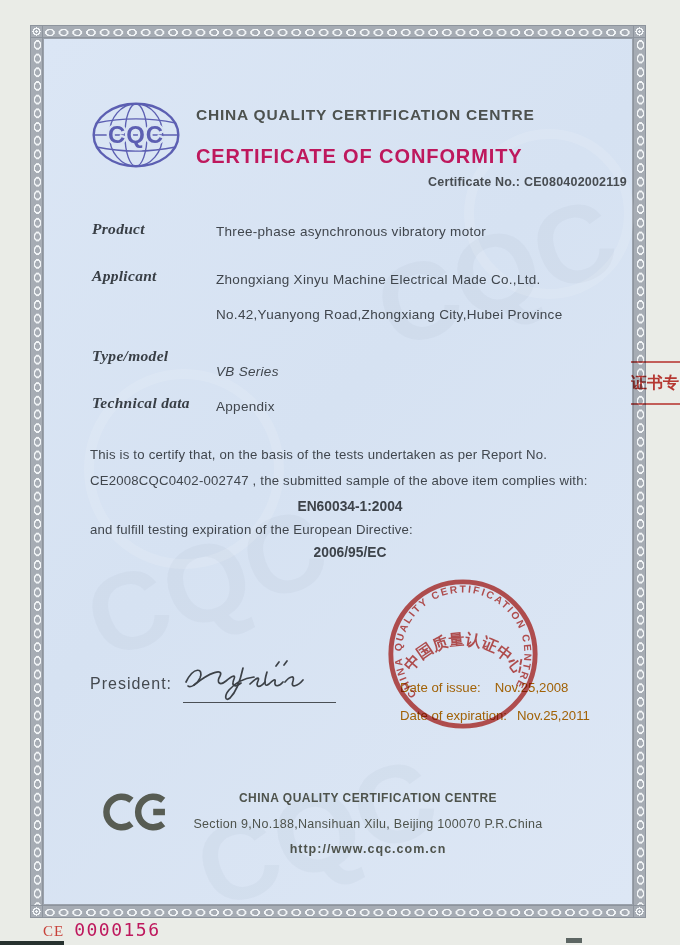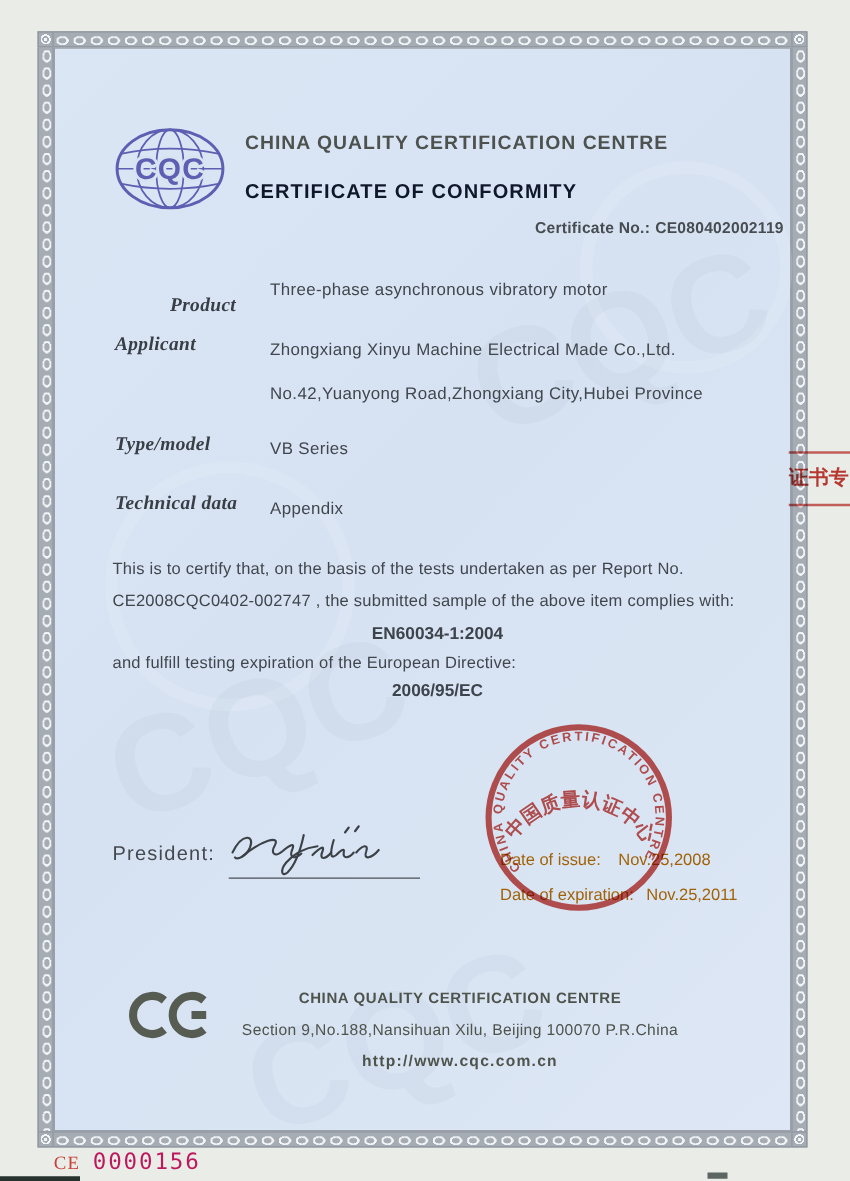--- a/index.html
+++ b/index.html
@@ -27,21 +27,21 @@
   
   .wm{position:absolute;font-weight:bold;color:#6b7890;opacity:0.05;pointer-events:none;}
   .wm1{left:40px;top:480px;font-size:110px;transform:rotate(-20deg);}
   .wm2{left:330px;top:170px;font-size:110px;transform:rotate(-20deg);}
   .wm3{left:150px;top:730px;font-size:110px;transform:rotate(-20deg);}
   .wm-ring{position:absolute;border:10px solid rgba(255,255,255,0.35);border-radius:50%;opacity:0.35;}
 
   
   .logo{position:absolute;left:90px;top:100px;}
   .title-line1{position:absolute;left:196px;top:106px;font-size:15.5px;font-weight:bold;letter-spacing:0.8px;color:#4d524f;}
-  .title-line2{position:absolute;left:196px;top:145px;font-size:16px;font-weight:bold;letter-spacing:0.9px;color:#0f172a;}
+  .title-line2{position:absolute;left:196px;top:145px;font-size:20px;font-weight:bold;letter-spacing:0.9px;color:#be185d;}
   .cert-no{position:absolute;left:428px;top:175px;font-size:12.5px;font-weight:bold;color:#474c51;letter-spacing:0.2px;}
   .cert-no span{margin-right:4px;}
 
   
   .field-label{position:absolute;left:92px;font-family:"Liberation Serif",serif;font-style:italic;font-weight:bold;
     font-size:15.5px;color:#383e45;letter-spacing:0.3px;}
   .field-value{position:absolute;left:216px;font-size:13.5px;color:#40464d;letter-spacing:0.3px;}
 
   
   .stmt{position:absolute;left:90px;font-size:13.2px;color:#40464d;letter-spacing:0.2px;}
@@ -110,29 +110,29 @@
     </g>
     <text x="50" y="47" text-anchor="middle" font-family="Liberation Sans,sans-serif" font-size="26" font-weight="bold" fill="#5c5fb2" stroke="#d8e3f2" stroke-width="5" paint-order="stroke" letter-spacing="1">CQC</text>
   </svg>
 
   <div class="title-line1">CHINA QUALITY CERTIFICATION CENTRE</div>
   <div class="title-line2">CERTIFICATE OF CONFORMITY</div>
   <div class="cert-no">
     <span>Certificate No.:</span><span>CE080402002119</span>
   </div>
 
-  <div class="field-label" style="top:236px;margin-left:44px;">Product</div>
+  <div class="field-label" style="top:220px;">Product</div>
   <div class="field-value" style="top:224px;">Three-phase asynchronous vibratory motor</div>
 
   <div class="field-label" style="top:267px;">Applicant</div>
   <div class="field-value" style="top:272px;">Zhongxiang Xinyu Machine Electrical Made Co.,Ltd.</div>
   <div class="field-value" style="top:307px;">No.42,Yuanyong Road,Zhongxiang City,Hubei Province</div>
 
   <div class="field-label" style="top:347px;">Type/model</div>
-  <div class="field-value" style="top:351px;">VB Series</div>
+  <div class="field-value" style="top:364px;font-style:italic;">VB Series</div>
 
   <div class="field-label" style="top:394px;">Technical data</div>
   <div class="field-value" style="top:399px;">Appendix</div>
 
   <div class="stmt" style="top:447px;">This is to certify that, on the basis of the tests undertaken as per Report No.</div>
   <div class="stmt" style="top:473px;">CE2008CQC0402-002747 , the submitted sample of the above item complies with:</div>
   <div class="stmt-center" style="top:499px;">EN60034-1:2004</div>
   <div class="stmt" style="top:522px;">and fulfill testing expiration of the European Directive:</div>
   <div class="stmt-center" style="top:545px;">2006/95/EC</div>
 

